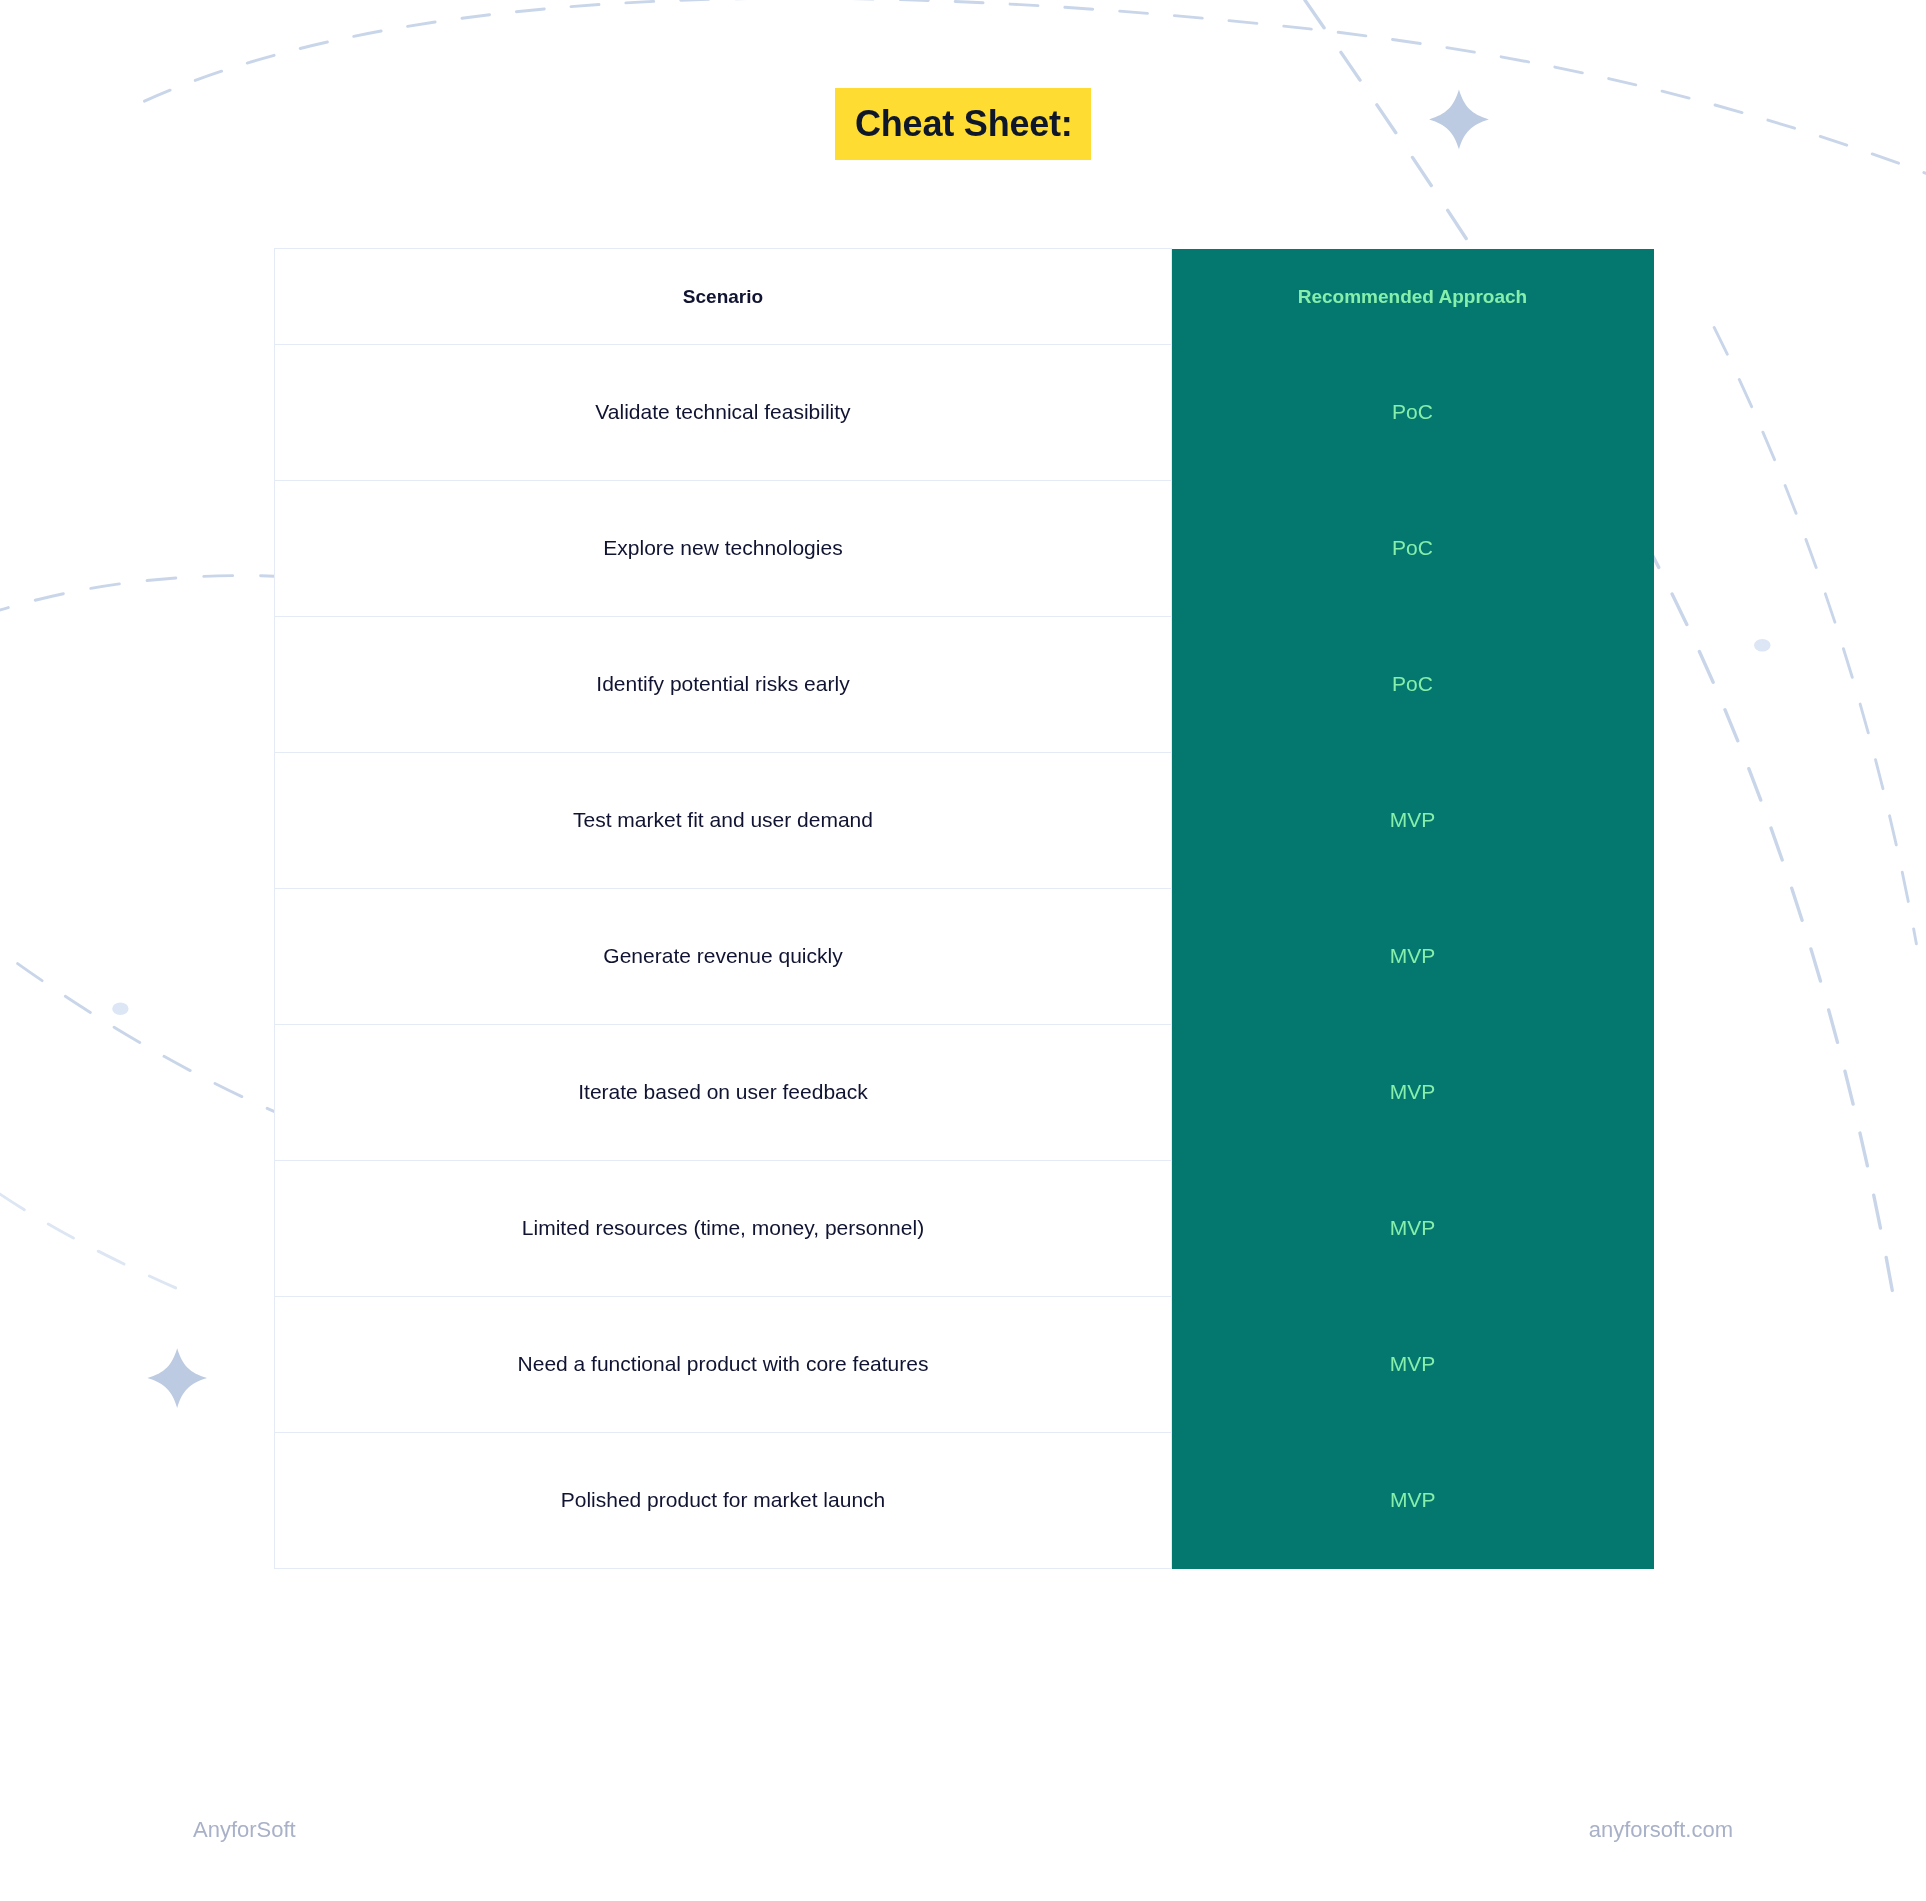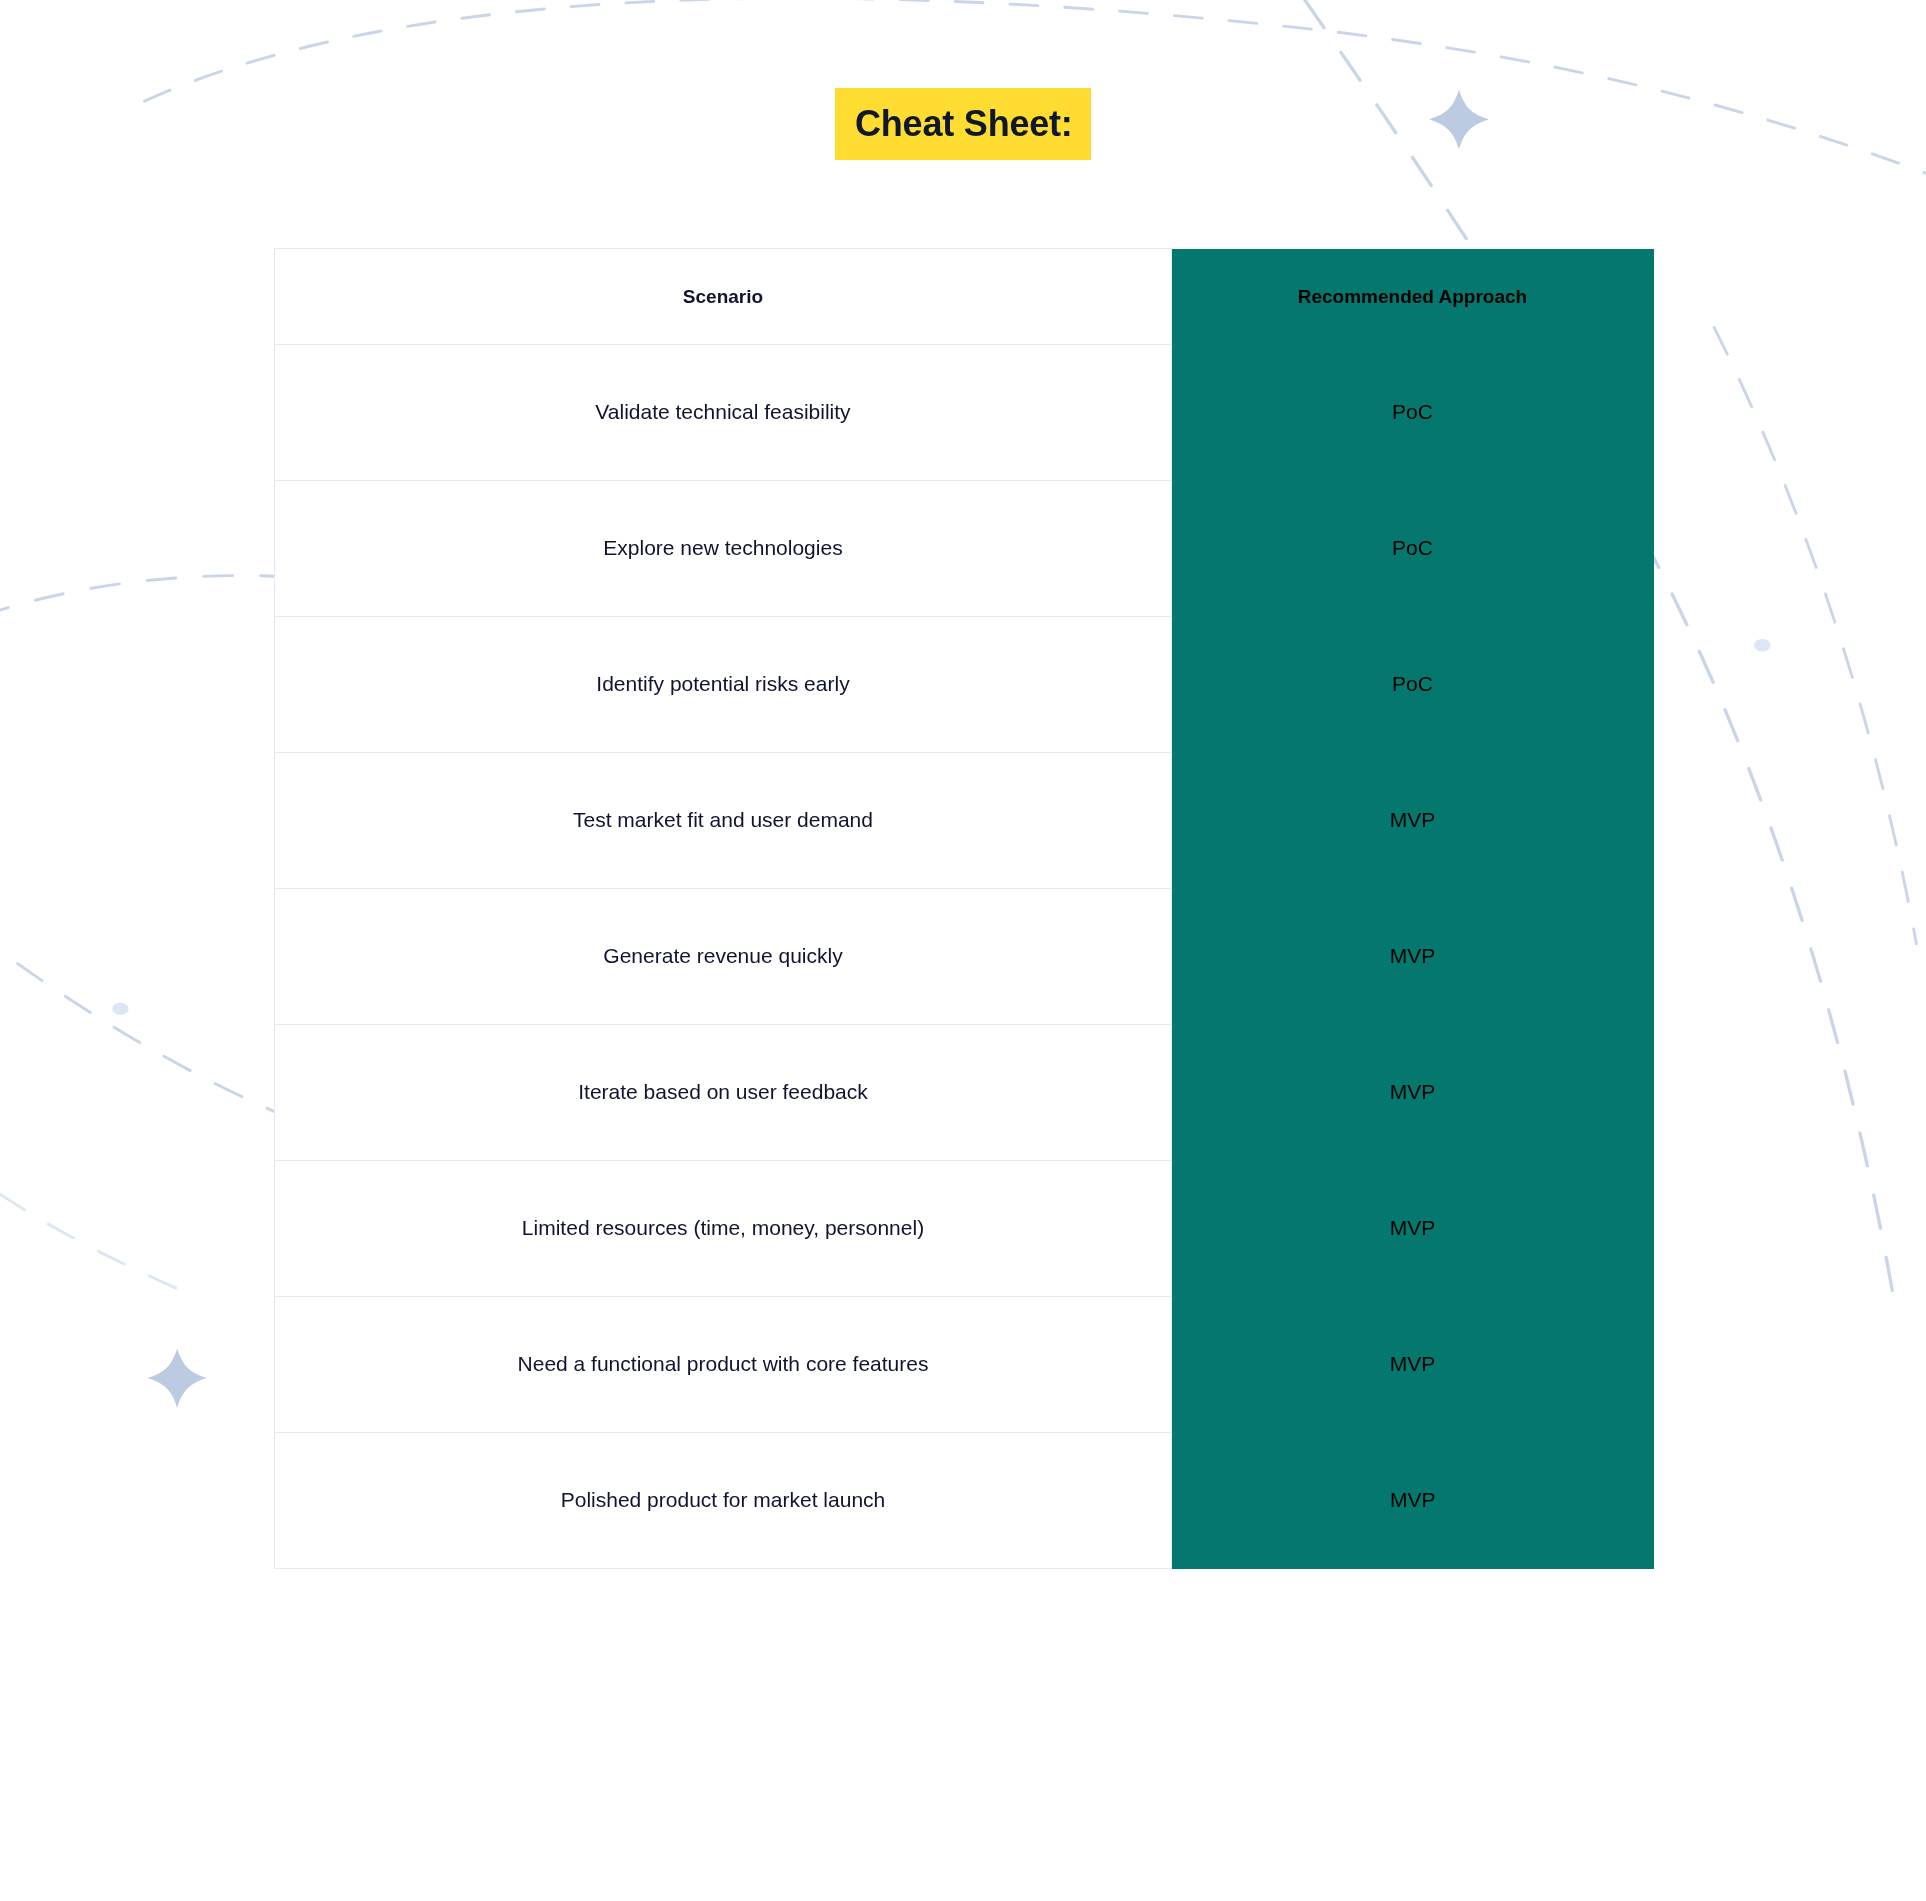--- a/index.html
+++ b/index.html
@@ -122,21 +122,21 @@
     font-weight: 700;
     font-size: 19px;
     height: 96px;
   }
 
   tbody .cell-scenario { height: 136px; }
 
   
   .cell-approach {
     background: #04786E;
-    color: #000000;
+    color: #86efac;
     font-size: 21px;
     font-weight: 400;
     line-height: 1.25;
     padding: 4.8px 19px;
   }
 
   thead .cell-approach {
     font-weight: 700;
     font-size: 19px;
     height: 96px;
@@ -254,15 +254,19 @@
         <td class="cell-scenario">Need a functional product with core features</td>
         <td class="cell-approach">MVP</td>
       </tr>
       <tr>
         <td class="cell-scenario">Polished product for market launch</td>
         <td class="cell-approach">MVP</td>
       </tr>
     </tbody>
   </table>
 
+  <div id="footer">
+    <span class="f-text">AnyforSoft</span>
+    <span class="f-text">anyforsoft.com</span>
+  </div>
 
 </div>
 
 
 </body></html>

